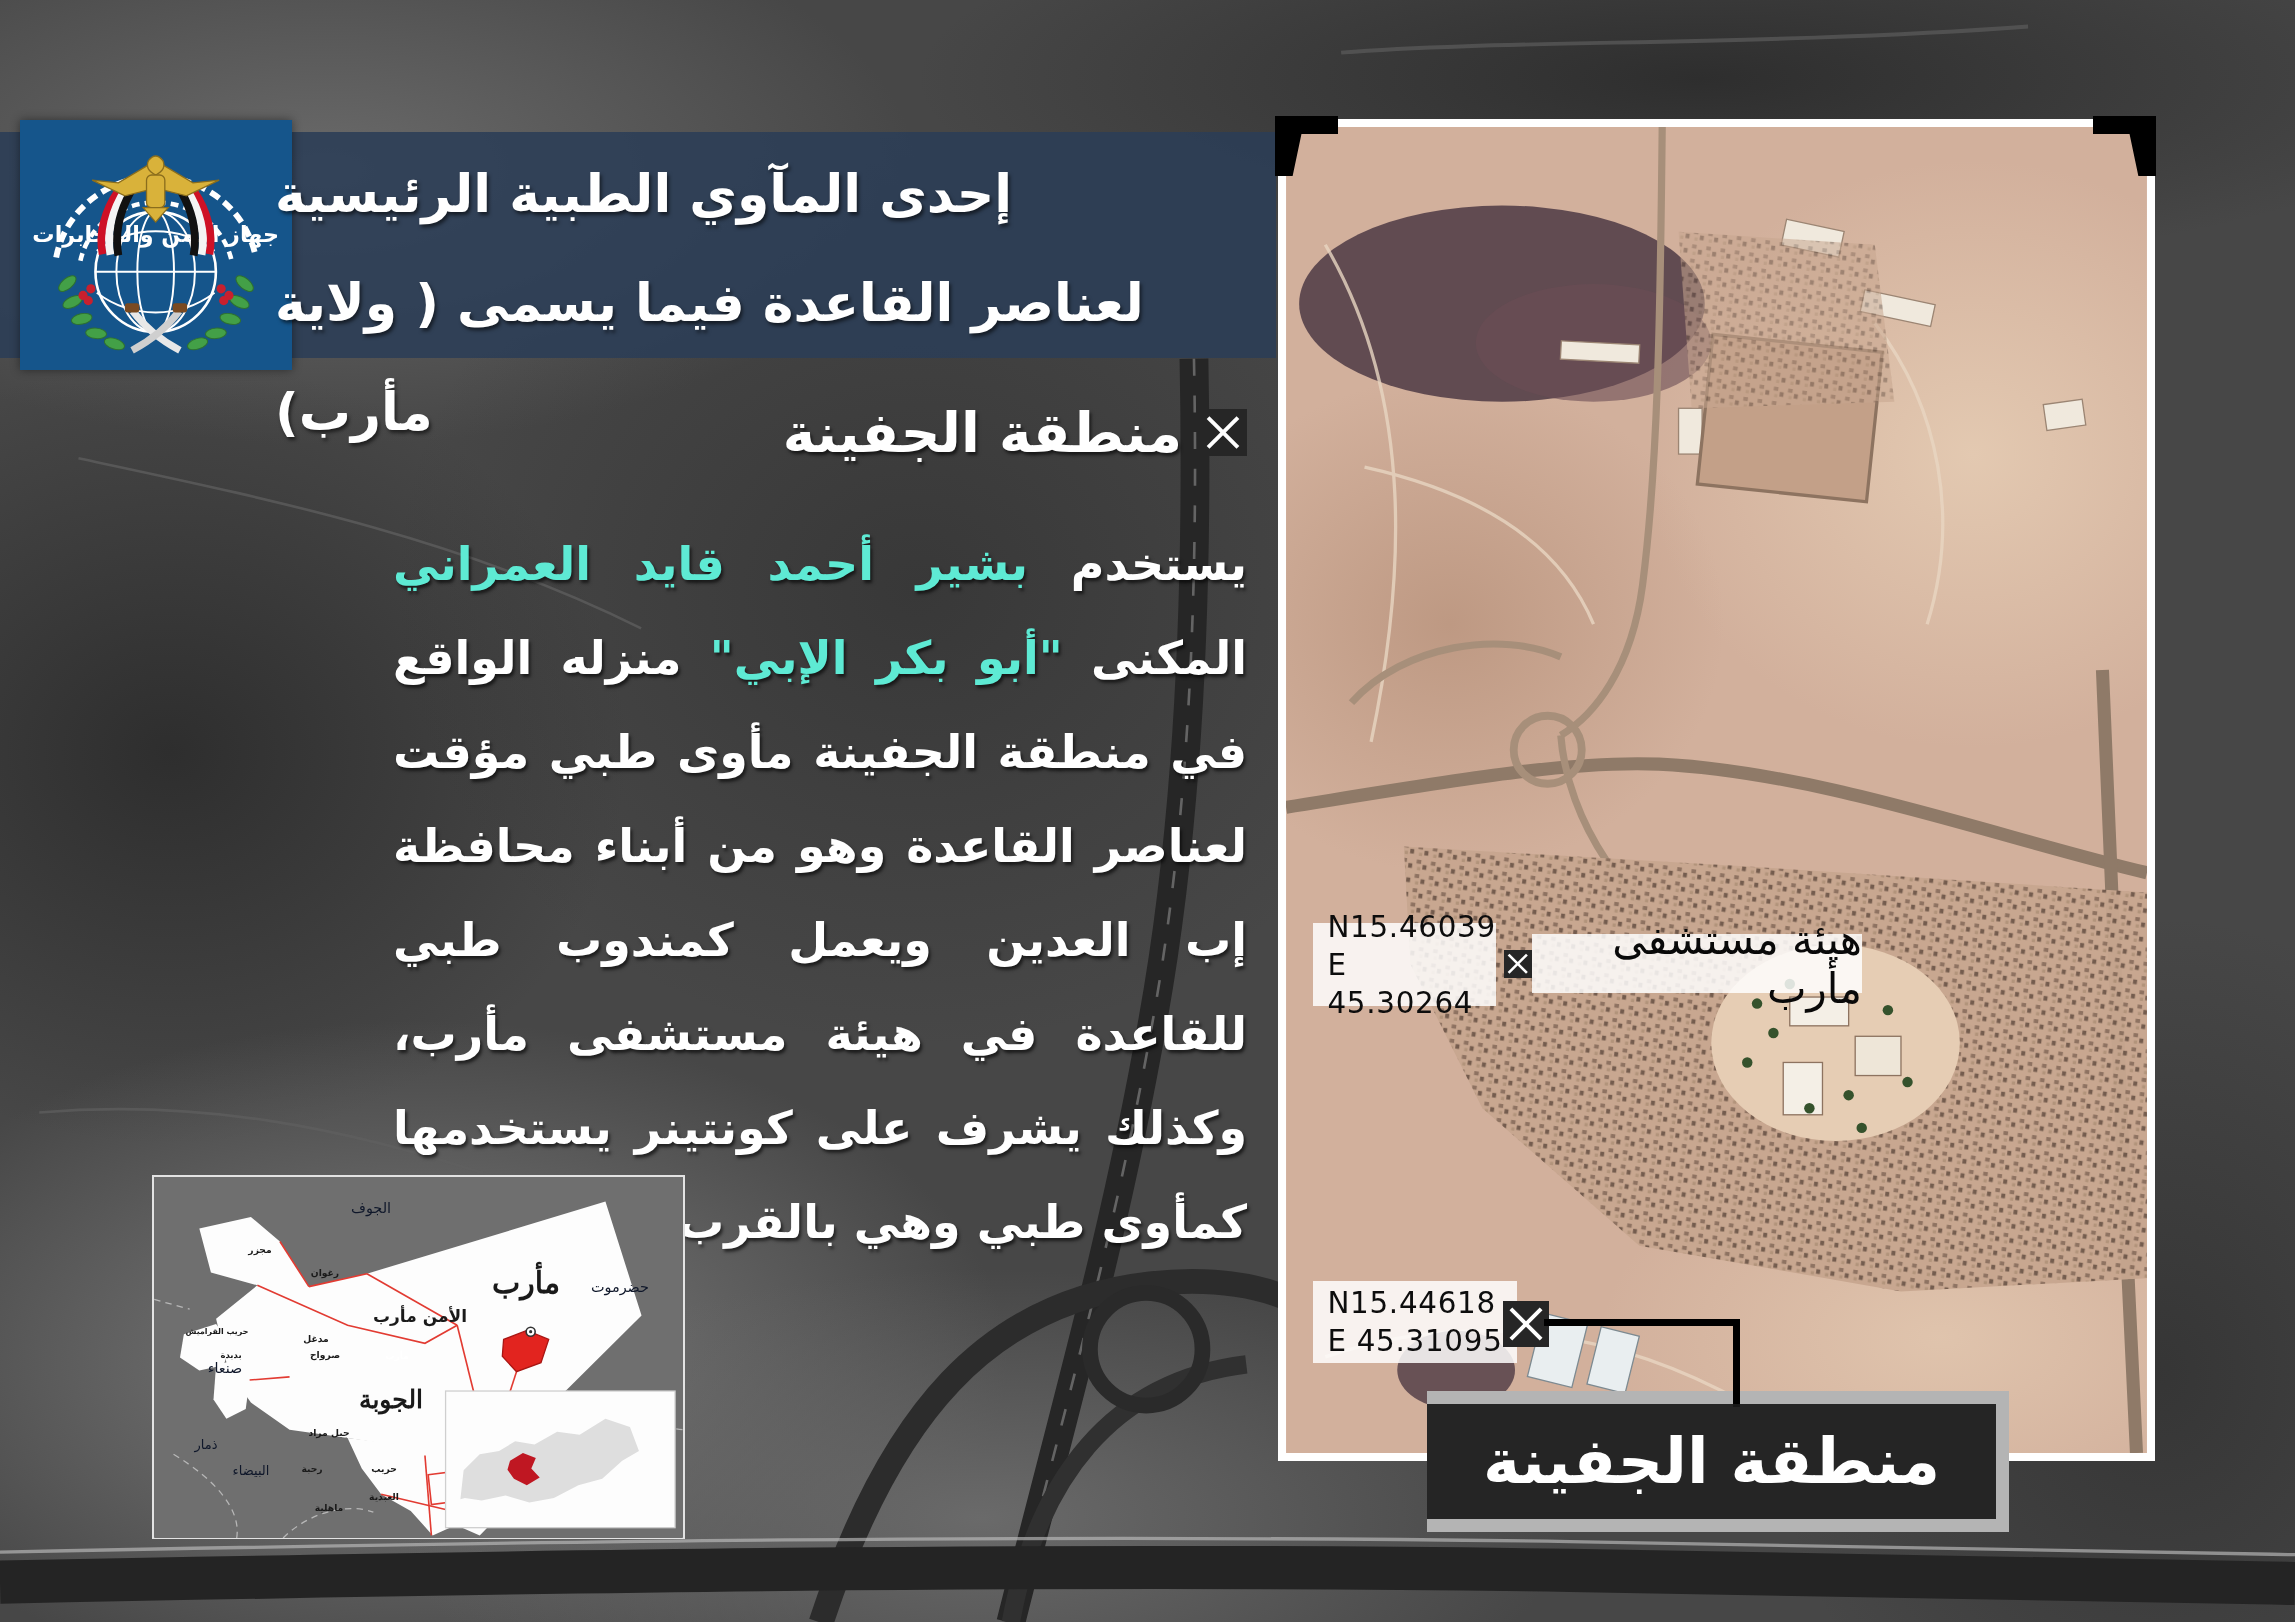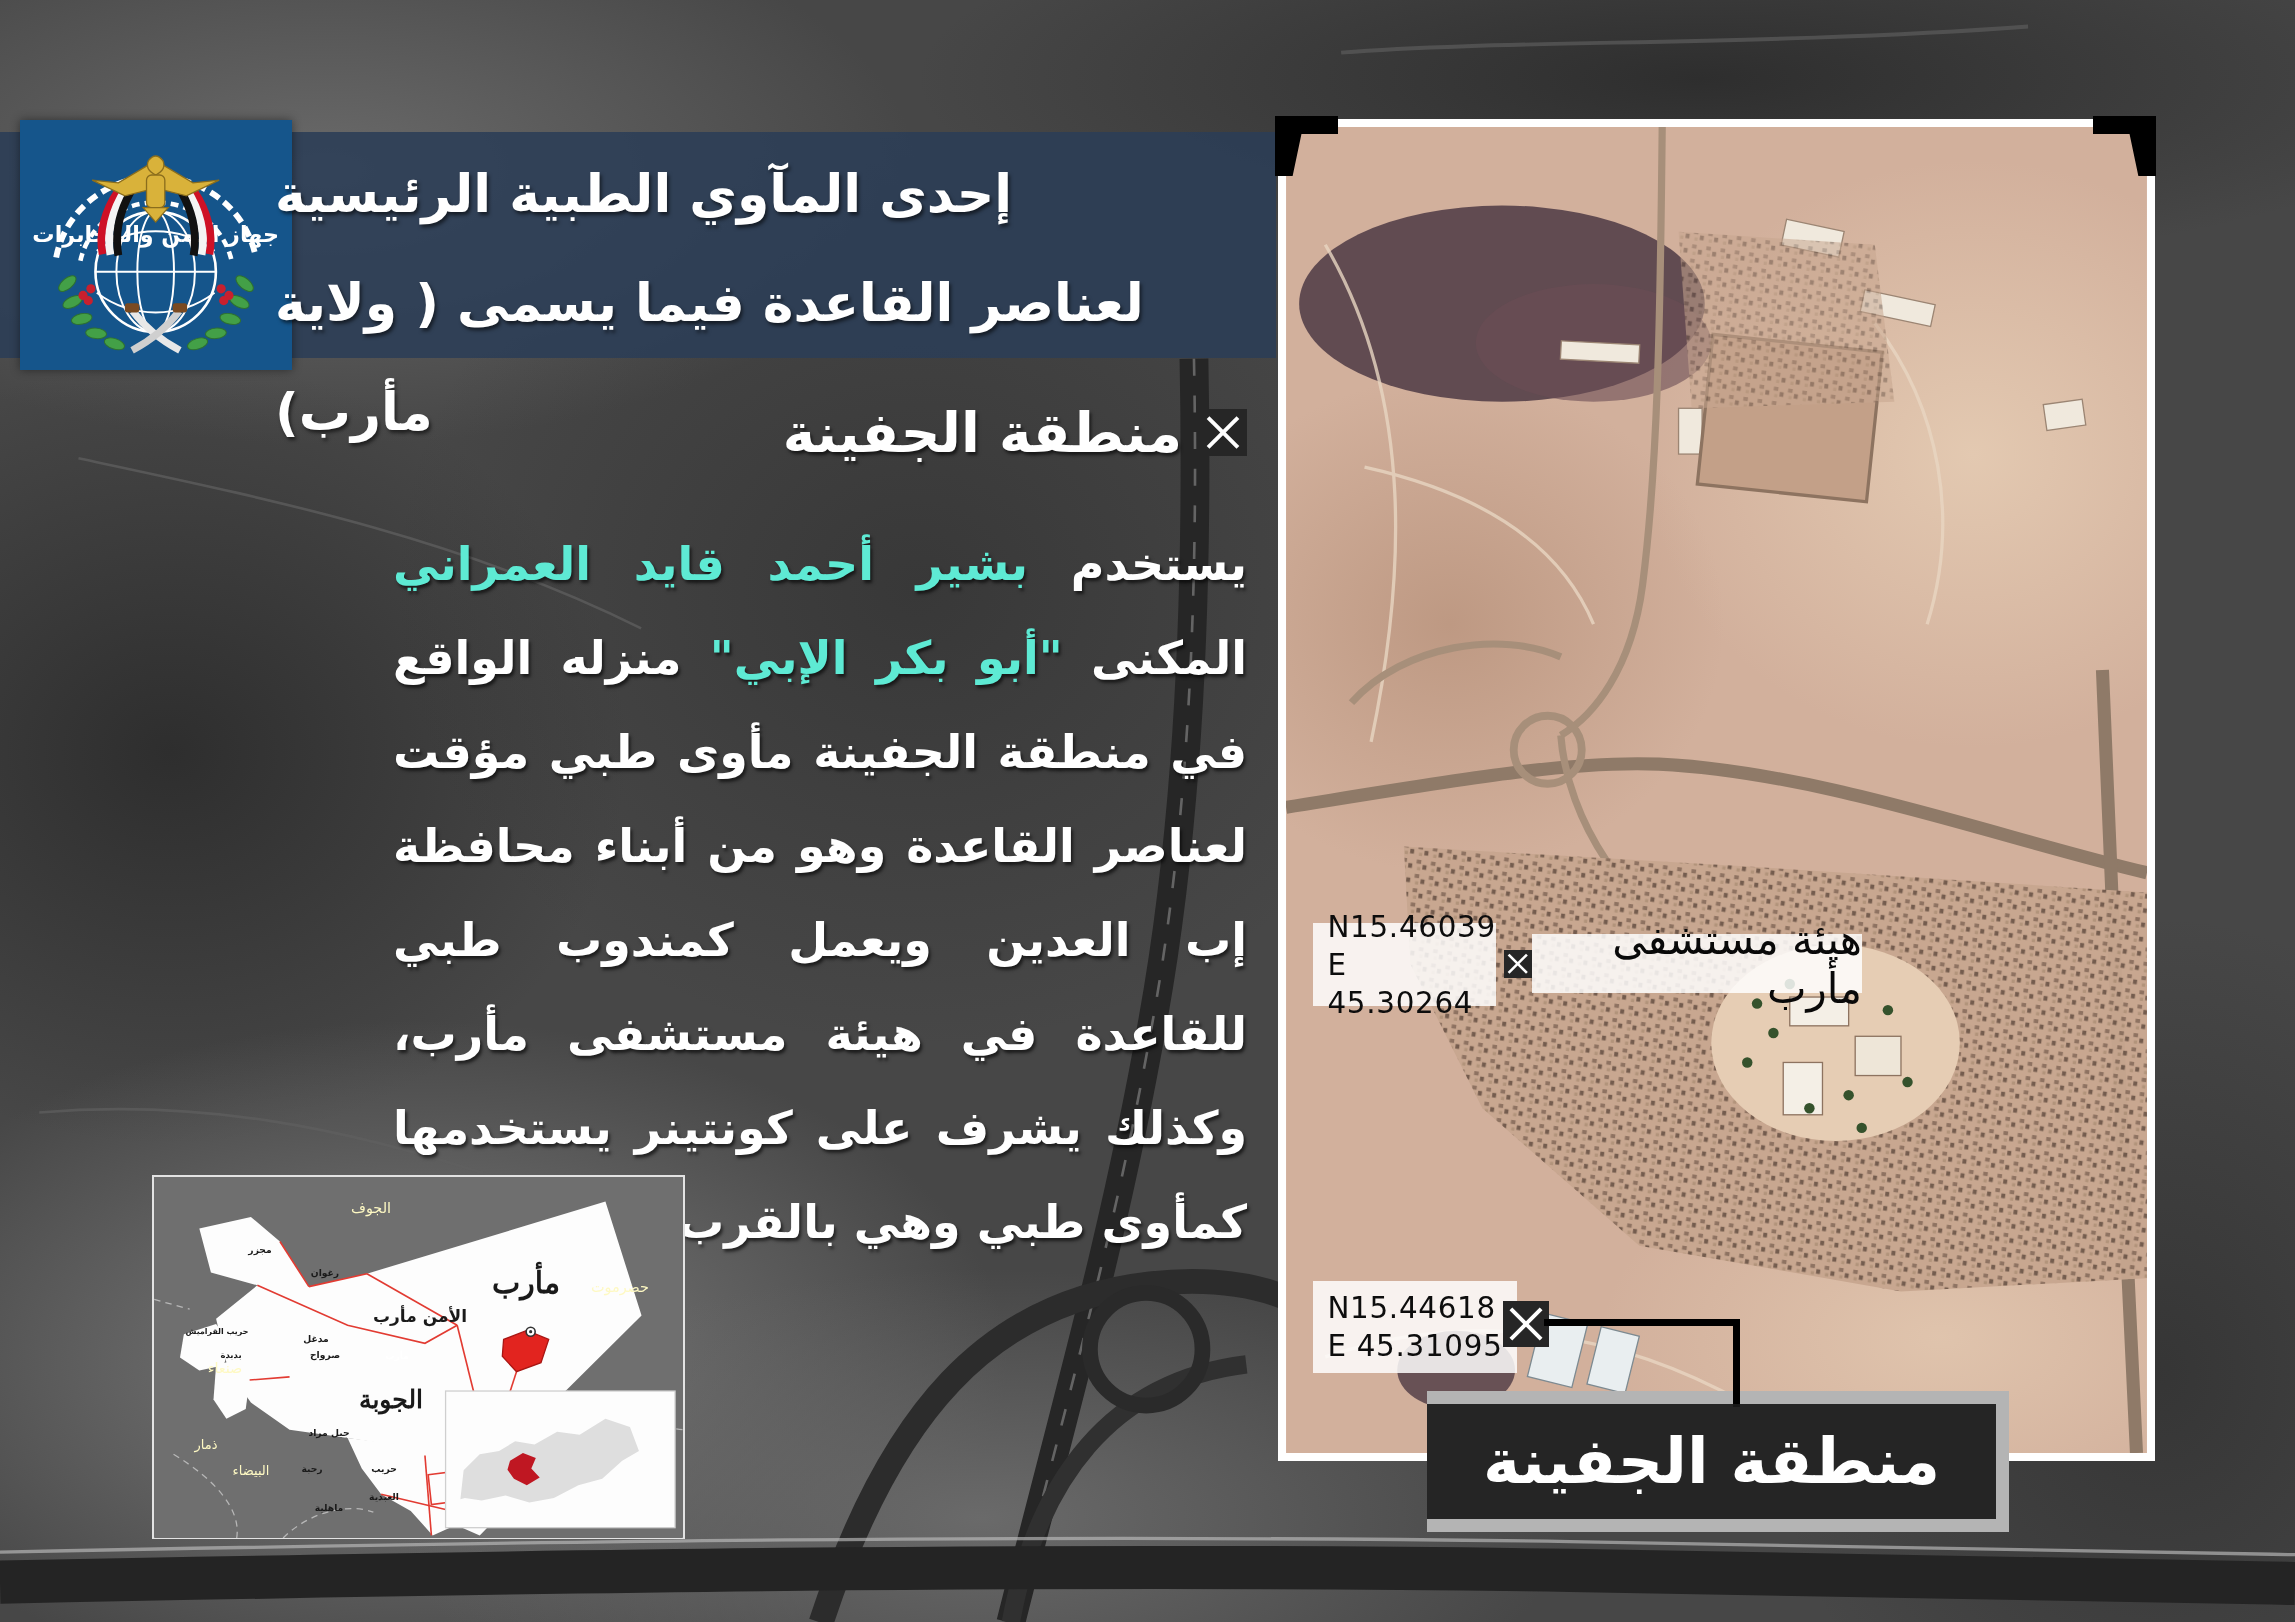--- a/index.html
+++ b/index.html
@@ -44,21 +44,21 @@
     text-shadow:2px 2.6px 3.3px rgba(0,0,0,.6);margin:0;
   }
   .hl{color:#5eead4;}
   
   .map-inset{
     left:152px;top:1175px;width:533px;height:364px;z-index:4;
     border:2px solid #e3e3e3;background:#6f6f6f;box-sizing:border-box;
   }
   .map-lbl{position:absolute;transform:translate(-50%,-50%);
     color:#1a1a1a;font-weight:bold;white-space:nowrap;z-index:5;}
-  .map-lbl.gray{color:#fef9c3;font-weight:normal;}
+  .map-lbl.gray{color:#0f172a;font-weight:normal;}
   .map-lbl.big{font-family:"DejaVu Serif",serif;font-weight:bold;}
   
   .sat-frame{
     left:1278px;top:119px;width:877px;height:1342px;z-index:1;
     background:#fff;box-sizing:border-box;padding:7.9px;
   }
   .sat-frame svg{display:block;}
   .bracket{width:63px;height:60px;background:#000;z-index:2;}
   .bracket.tl{left:1275px;top:116px;clip-path:polygon(0 0,100% 0,100% 30%,42% 30%,28% 100%,0 100%);}
   .bracket.tr{left:2093px;top:116px;clip-path:polygon(0 0,100% 0,100% 100%,72% 100%,58% 30%,0 30%);}
@@ -295,21 +295,21 @@
     <div>E 45.30264</div>
   </div>
   <div class="abs x-marker" style="left:1504px;top:950px;width:27.5px;height:27.5px;">
     <svg width="27.5" height="27.5" viewBox="0 0 42 42">
       <line x1="7" y1="7" x2="35" y2="35" stroke="#fff" stroke-width="4"></line>
       <line x1="35" y1="7" x2="7" y2="35" stroke="#fff" stroke-width="4"></line>
     </svg>
   </div>
   <div class="abs hosp-label" style="left:1532px;top:934px;width:330px;height:59px;">هيئة مستشفى مأرب</div>
 
-  <div class="abs coord-box" style="left:1313px;top:1281px;width:190px;height:92px;">
+  <div class="abs coord-box" style="left:1313px;top:1281px;width:190px;height:82px;">
     <div>N15.44618</div>
     <div>E 45.31095</div>
   </div>
   <div class="abs x-marker" style="left:1503px;top:1301px;width:46px;height:46px;">
     <svg width="46" height="46" viewBox="0 0 70 70">
       <line x1="12" y1="12" x2="58" y2="58" stroke="#fff" stroke-width="6"></line>
       <line x1="58" y1="12" x2="12" y2="58" stroke="#fff" stroke-width="6"></line>
     </svg>
   </div>
   <div class="abs conn" style="left:1544px;top:1319px;width:196px;height:7.2px;"></div>

